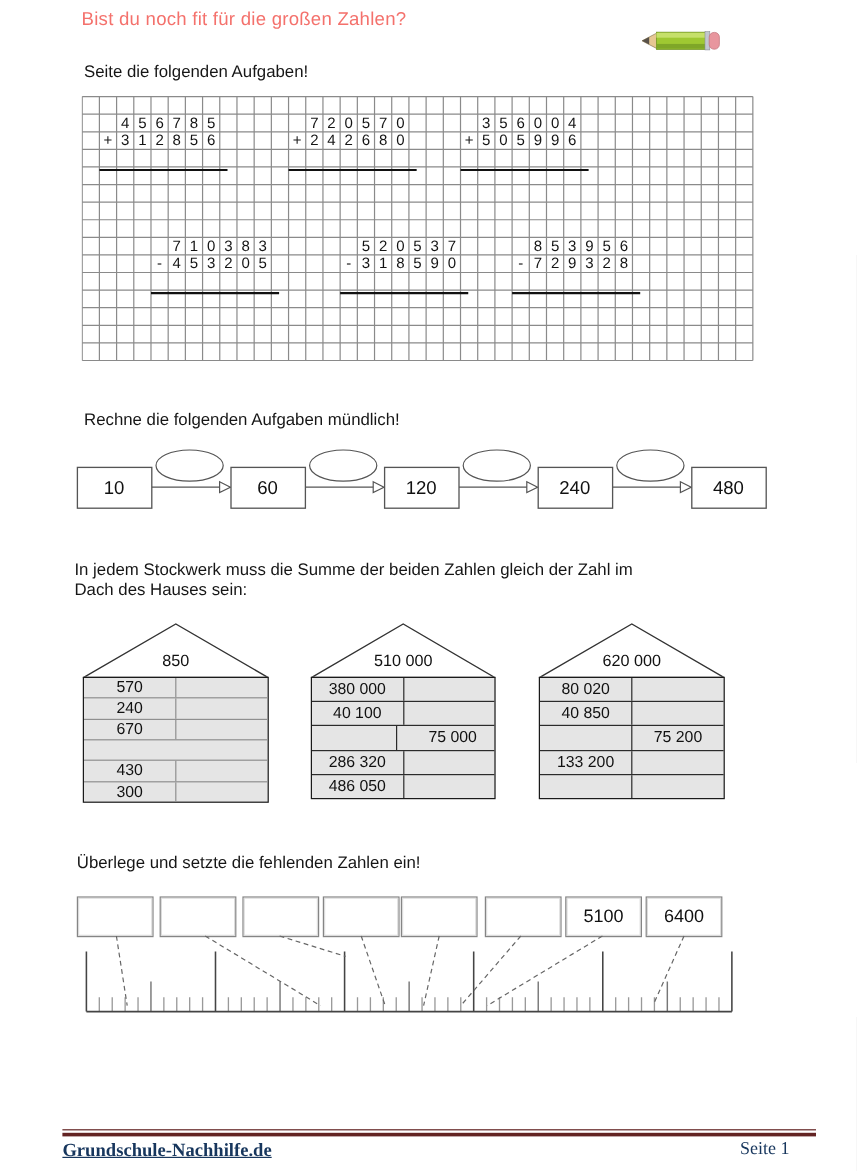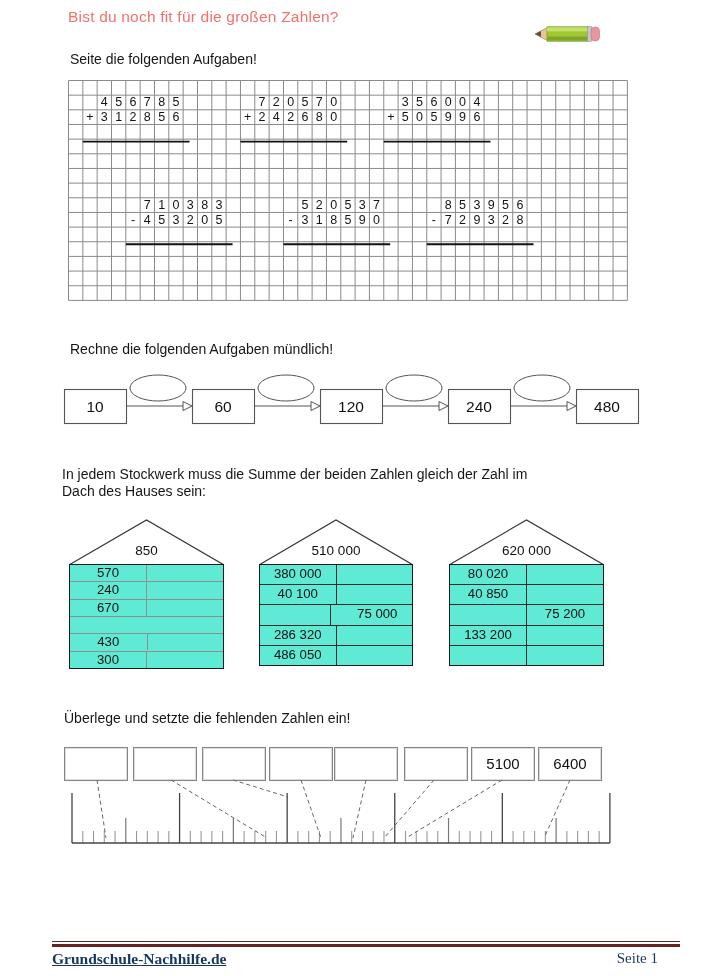--- a/index.html
+++ b/index.html
@@ -14,21 +14,21 @@
   .l4{left:64px;top:710px;}
   .footer-line{left:52px;top:941px;width:628px;height:2px;
                border-top:1px solid #632423;border-bottom:3.5px solid #632423;}
   .footer-text{left:52px;top:950px;width:606px;display:flex;justify-content:space-between;
                font-family:"Liberation Serif",serif;color:#17365D;font-size:15px;}
   .site{font-weight:bold;text-decoration:underline;font-size:15.5px;cursor:pointer;}
   .answer-box{position:absolute;height:32px;border:1px solid #858585;
               box-shadow:inset 0 0 0 1px #dcdcdc;background:#fff;
               text-align:center;font-size:15px;line-height:32px;color:#111;}
   .house{position:absolute;top:0;}
-  .house-body{position:absolute;left:0;right:0;top:45px;border:1.6px solid #1a1a1a;background:#5eead4;}
+  .house-body{position:absolute;left:0;right:0;top:45px;border:1.6px solid #1a1a1a;background:#e5e5e5;}
   .house-row{display:flex;}
   .house-cell{width:50%;text-align:center;font-size:13.2px;color:#111;overflow:hidden;}
   svg{display:block;}
 </style>
 </head>
 <body>
 
 <div class="page">
 
   <div class="abs title" style="color: rgb(244, 113, 108);">Bist du noch fit für die großen Zahlen?</div>
@@ -236,21 +236,21 @@
             <div class="house-cell" style="line-height: 15.34px;"></div>
           </div>
           <div class="house-row" style="height: 16.34px; border-top: 1px solid rgb(143, 143, 143);">
             <div class="house-cell" style="line-height: 15.34px; border-right: 1px solid rgb(143, 143, 143);">670</div>
             <div class="house-cell" style="line-height: 15.34px;"></div>
           </div>
           <div class="house-row" style="height: 16.34px; border-top: 1px solid rgb(143, 143, 143);">
             <div class="house-cell" style="line-height: 15.34px; border-right: 1px solid rgb(143, 143, 143); margin-top: 40px;">630</div>
             <div class="house-cell" style="line-height: 15.34px;"></div>
           </div>
-          <div class="house-row" style="height: 16.34px; border-top: 1px solid rgb(143, 143, 143); flex-direction: column;">
+          <div class="house-row" style="height: 16.34px; border-top: 1px solid rgb(143, 143, 143);">
             <div class="house-cell" style="line-height: 15.34px; border-right: 1px solid rgb(143, 143, 143);">430</div>
             <div class="house-cell" style="line-height: 15.34px;"></div>
           </div>
           <div class="house-row" style="height: 16.34px; border-top: 1px solid rgb(143, 143, 143);">
             <div class="house-cell" style="line-height: 15.34px; border-right: 1px solid rgb(143, 143, 143);">300</div>
             <div class="house-cell" style="line-height: 15.34px;"></div>
           </div>
         </div>
       </div>
       <div class="house" style="left: 259px; width: 154px;">

